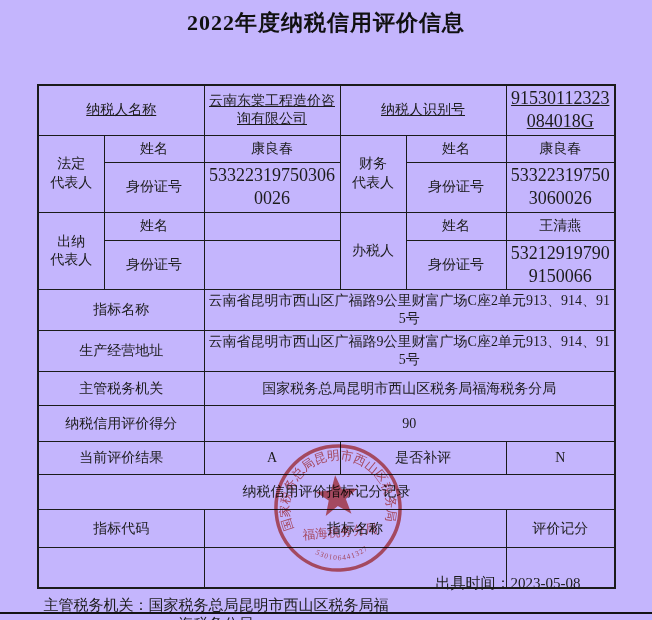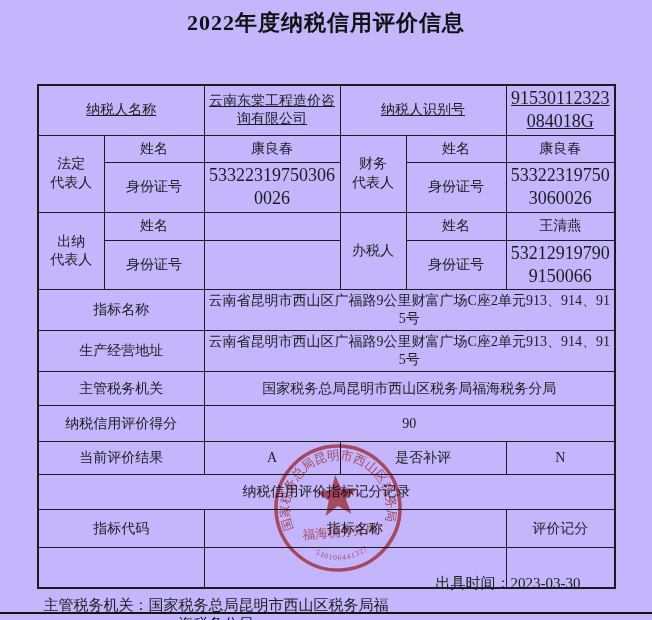--- a/index.html
+++ b/index.html
@@ -146,21 +146,21 @@
       </tr>
       <tr class="r13">
         <td colspan="2"></td>
         <td colspan="3"></td>
         <td></td>
       </tr>
     </tbody>
   </table>
 
   <div id="footer-authority">主管税务机关：国家税务总局昆明市西山区税务局福海税务分局</div>
-  <div id="footer-date"><span>出具时间：</span><span>2023-03-30</span></div>
+  <div id="footer-date"><span>出具时间：</span><span>2023-05-08</span></div>
 
   <div id="bottom-line"></div>
 
   <svg id="stamp-svg" viewBox="0 0 652 620" xmlns="http://www.w3.org/2000/svg">
     <g transform="rotate(-5 338 508)" fill="none" stroke="none">
       <circle cx="338" cy="508" r="62" stroke="#cf4b45" stroke-width="3.5" fill="none"></circle>
       <polygon points="338,475 343.3,489.7 358.9,490.2 346.6,499.8 350.9,514.8 338,506 325.1,514.8 329.4,499.8 317.1,490.2 332.7,489.7" fill="#cf4b45"></polygon>
       <path id="seal-top-arc" d="M 294 530 A 49 49 0 1 1 382 530" fill="none" stroke="none"></path>
       <text font-size="12.5" fill="#cf4b45" font-family="Liberation Serif, DejaVu Serif, serif">
         <textPath href="#seal-top-arc" startOffset="50%" text-anchor="middle">国家税务总局昆明市西山区税务局</textPath>

